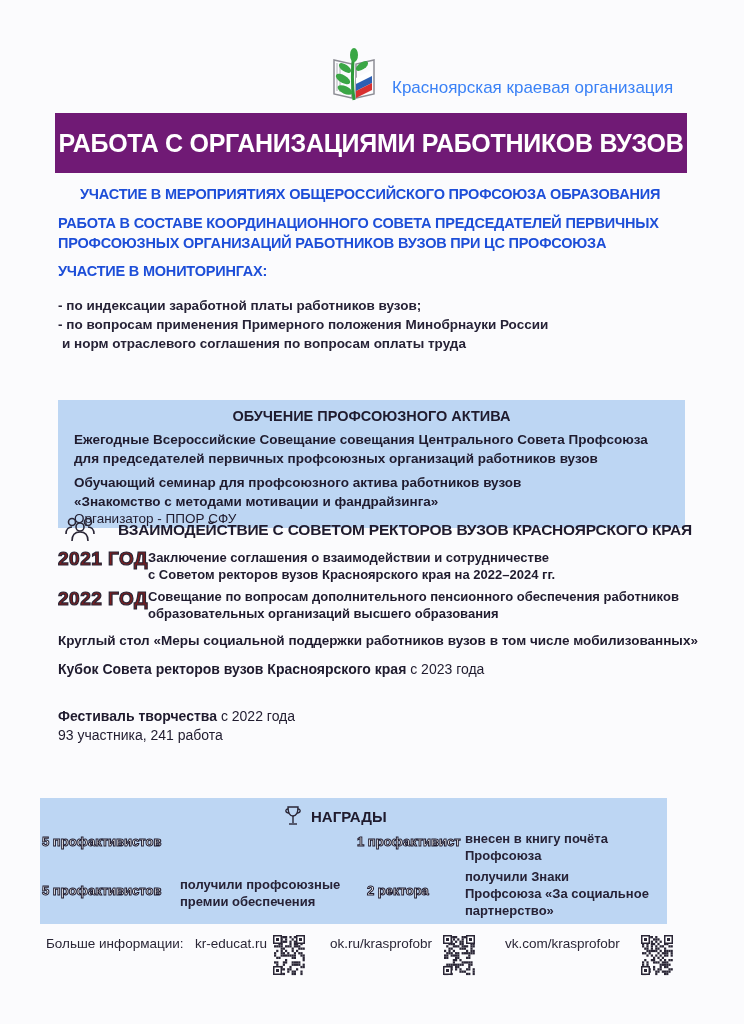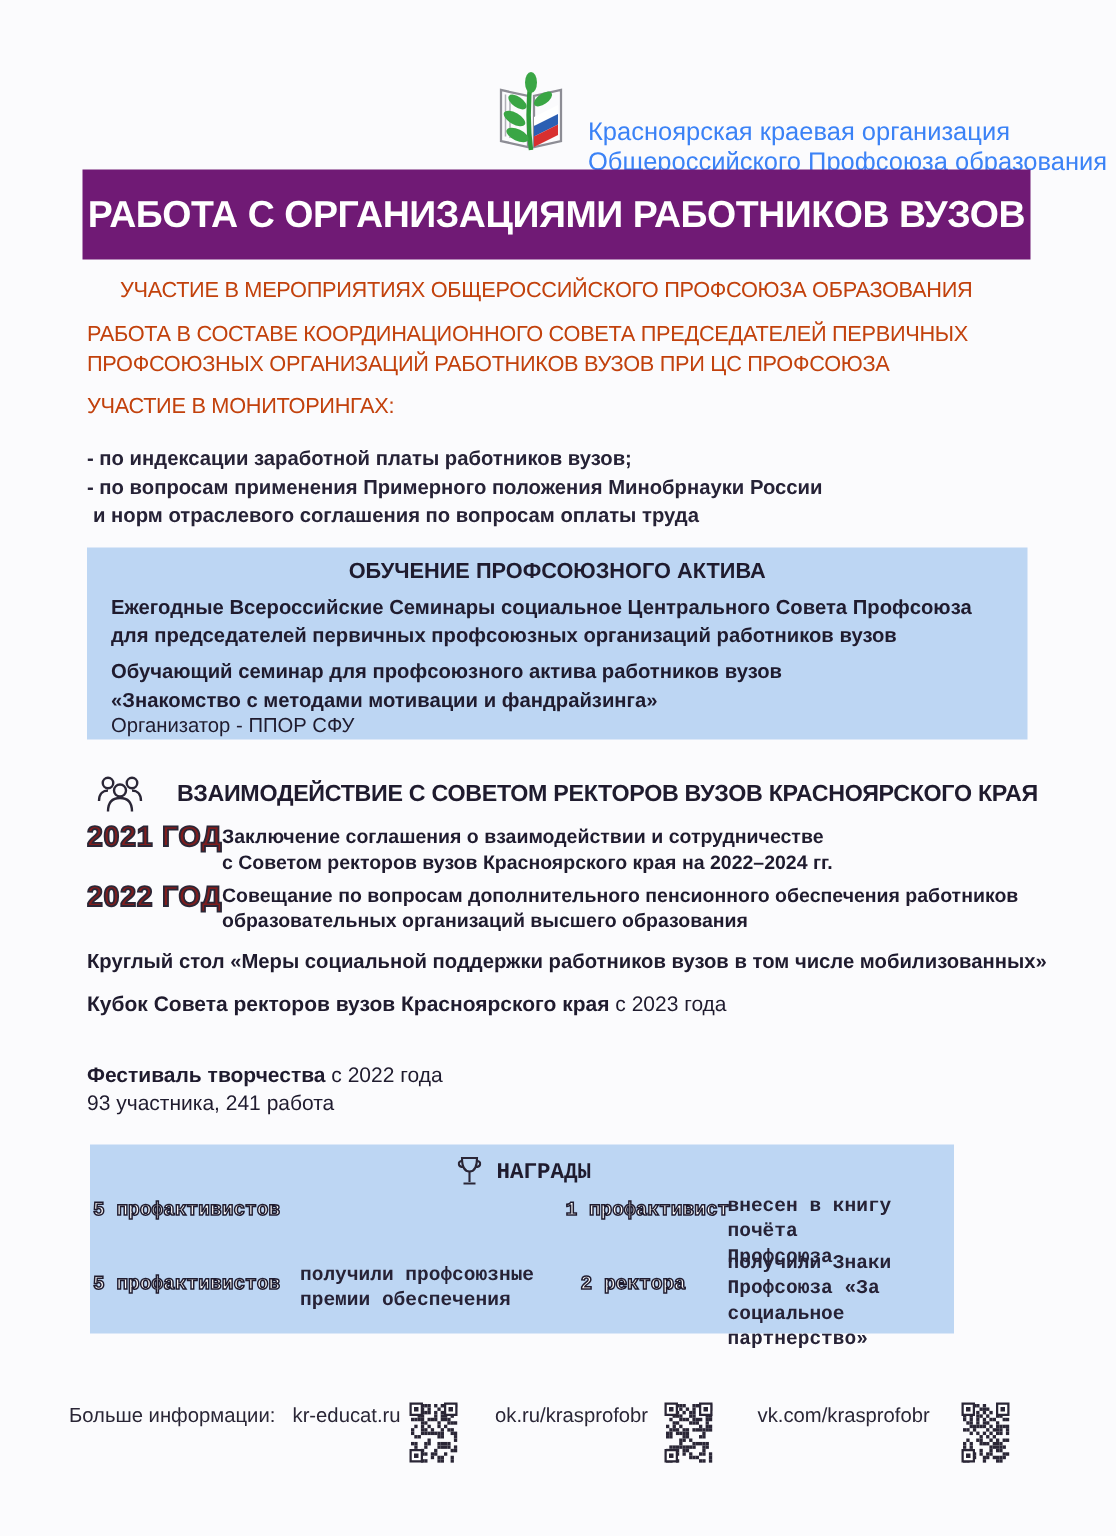--- a/index.html
+++ b/index.html
@@ -3,45 +3,45 @@
 <meta charset="utf-8">
 <style>
   html, body { margin:0; padding:0; }
   body { width:744px; height:1024px; background:#fbfbfd; position:relative; overflow:hidden;
          font-family:"Liberation Sans", sans-serif; color:#1f1b2e; }
   .abs { position:absolute; }
   .org-logo { left:330px; top:46px; width:48px; height:58px; }
   .org-name { left:392px; top:50px; font-size:17px; line-height:20px; color:#3b82f6;margin-top:28px; }
   .banner { left:55px; top:113px; width:632px; height:60px; background:#701a75; color:#fff;
             font-weight:bold; font-size:25px; display:flex; align-items:center; justify-content:center; letter-spacing:-0.3px; }
-  .h-bold { font-weight:normal; font-size:14.5px; color:#c2410c; letter-spacing:-0.2px; }
+  .h-bold { font-weight:bold; font-size:14.5px; color:#1d4ed8; letter-spacing:-0.2px; }
   .s1 { left:80px; top:186px; }
   .s2 { left:58px; top:213px; line-height:20px; }
   .s3 { left:58px; top:263px; }
   .mon { left:58px; top:296px; font-size:13.5px; font-weight:bold; line-height:19px; color:#262236; }
-  .panel { background:#bdd6f3; }
+  .panel { background:#bdd6f3;margin-top:35px; }
   .train { left:58px; top:365px; width:627px; height:128px; }
   .train-title { position:absolute; left:0; right:0; top:8px; text-align:center; font-weight:bold; font-size:14.5px; }
   .train-t { position:absolute; left:16px; font-size:13.5px; line-height:19px; font-weight:bold; }
   .train-a { top:30px; }
   .train-b { top:73px; }
   .train-org { position:absolute; left:16px; top:111px; font-size:13.5px; }
   .coop-icon { left:64px; top:516px; width:32px; height:26px; }
   .coop-title { left:118px; top:521px; font-size:15.5px; font-weight:bold; letter-spacing:-0.2px; }
   .year { font-size:19px; font-weight:bold; color:#7f1d1d; -webkit-text-stroke:1.2px #2a2636; letter-spacing:0.5px; }
   .y1 { left:58px; top:548px; }
   .y2 { left:58px; top:588px; }
   .ytxt { font-size:13px; font-weight:bold; line-height:17px; }
   .yt1 { left:148px; top:549px; }
   .yt2 { left:148px; top:588px; }
   .round { left:58px; top:633px; font-size:13.5px; font-weight:bold; }
   .cup { left:58px; top:660px; font-size:14px; line-height:19px; }
   .fest { left:58px; top:707px; font-size:14px; line-height:19px; }
   b.bb { font-weight:bold; }
-  .awards { left:60px; top:763px; width:576px; height:126px;font-family:Liberation Mono, monospace; }
+  .awards { left:40px; top:763px; width:627px; height:126px; }
   .aw-title { position:absolute; left:245px; top:8px; display:flex; align-items:center; gap:10px; font-weight:bold; font-size:15px; }
   .chip { position:absolute; font-weight:bold; font-size:13px; color:#fff; -webkit-text-stroke:1px #1f1b2e; }
   .atxt { position:absolute; font-size:13px; font-weight:bold; line-height:17px; color:#262236; }
   .footer-label { left:46px; top:936px; font-size:13.5px; color:#2a2636; }
   .link { font-size:13.5px; color:#2a2636; text-decoration:none; }
   .qr { width:34px; height:42px; }
 </style>
 </head>
 <body>
 
@@ -54,21 +54,20 @@
   <path d="M26 45 L42 37 L42 44 L26 52 Z" fill="#d83030"></path>
   <path d="M24 54 C22 40 22 22 24 4" stroke="#2e9a3a" stroke-width="3" fill="none"></path>
   <ellipse cx="24" cy="9" rx="4" ry="7" fill="#3aa645"></ellipse>
   <ellipse cx="15" cy="22" rx="7" ry="3.5" fill="#3aa645" transform="rotate(35 15 22)"></ellipse>
   <ellipse cx="32" cy="20" rx="7" ry="3.5" fill="#3aa645" transform="rotate(-35 32 20)"></ellipse>
   <ellipse cx="13" cy="33" rx="8" ry="3.8" fill="#3aa645" transform="rotate(30 13 33)"></ellipse>
   <ellipse cx="15" cy="44" rx="8" ry="3.8" fill="#3aa645" transform="rotate(25 15 44)"></ellipse>
 </svg>
 <div class="abs org-name">
   <div>Красноярская краевая организация</div>
-  <div>Общероссийского Профсоюза образования</div>
 </div>
 
 <div class="abs banner">
   <span>РАБОТА С ОРГАНИЗАЦИЯМИ РАБОТНИКОВ ВУЗОВ</span>
 </div>
 
 <div class="abs h-bold s1">УЧАСТИЕ В МЕРОПРИЯТИЯХ ОБЩЕРОССИЙСКОГО ПРОФСОЮЗА ОБРАЗОВАНИЯ</div>
 <div class="abs h-bold s2">
   <div>РАБОТА В СОСТАВЕ КООРДИНАЦИОННОГО СОВЕТА ПРЕДСЕДАТЕЛЕЙ ПЕРВИЧНЫХ</div>
   <div>ПРОФСОЮЗНЫХ ОРГАНИЗАЦИЙ РАБОТНИКОВ ВУЗОВ ПРИ ЦС ПРОФСОЮЗА</div>
@@ -76,21 +75,21 @@
 <div class="abs h-bold s3">УЧАСТИЕ В МОНИТОРИНГАХ:</div>
 <div class="abs mon">
   <div>- по индексации заработной платы работников вузов;</div>
   <div>- по вопросам применения Примерного положения Минобрнауки России</div>
   <div style="padding-left:4px">  и норм отраслевого соглашения по вопросам оплаты труда</div>
 </div>
 
 <div class="abs panel train">
   <div class="train-title">ОБУЧЕНИЕ ПРОФСОЮЗНОГО АКТИВА</div>
   <div class="train-t train-a">
-    <div>Ежегодные Всероссийские Семинары социальное Центрального Совета Профсоюза</div>
+    <div>Ежегодные Всероссийские Совещание совещания Центрального Совета Профсоюза</div>
     <div>для председателей первичных профсоюзных организаций работников вузов</div>
   </div>
   <div class="train-t train-b">
     <div>Обучающий семинар для профсоюзного актива работников вузов</div>
     <div>«Знакомство с методами мотивации и фандрайзинга»</div>
   </div>
   <div class="train-org">Организатор - ППОР СФУ</div>
 </div>
 
 <svg class="abs coop-icon" viewBox="0 0 32 26" fill="none" stroke="#2a2636" stroke-width="1.6">

